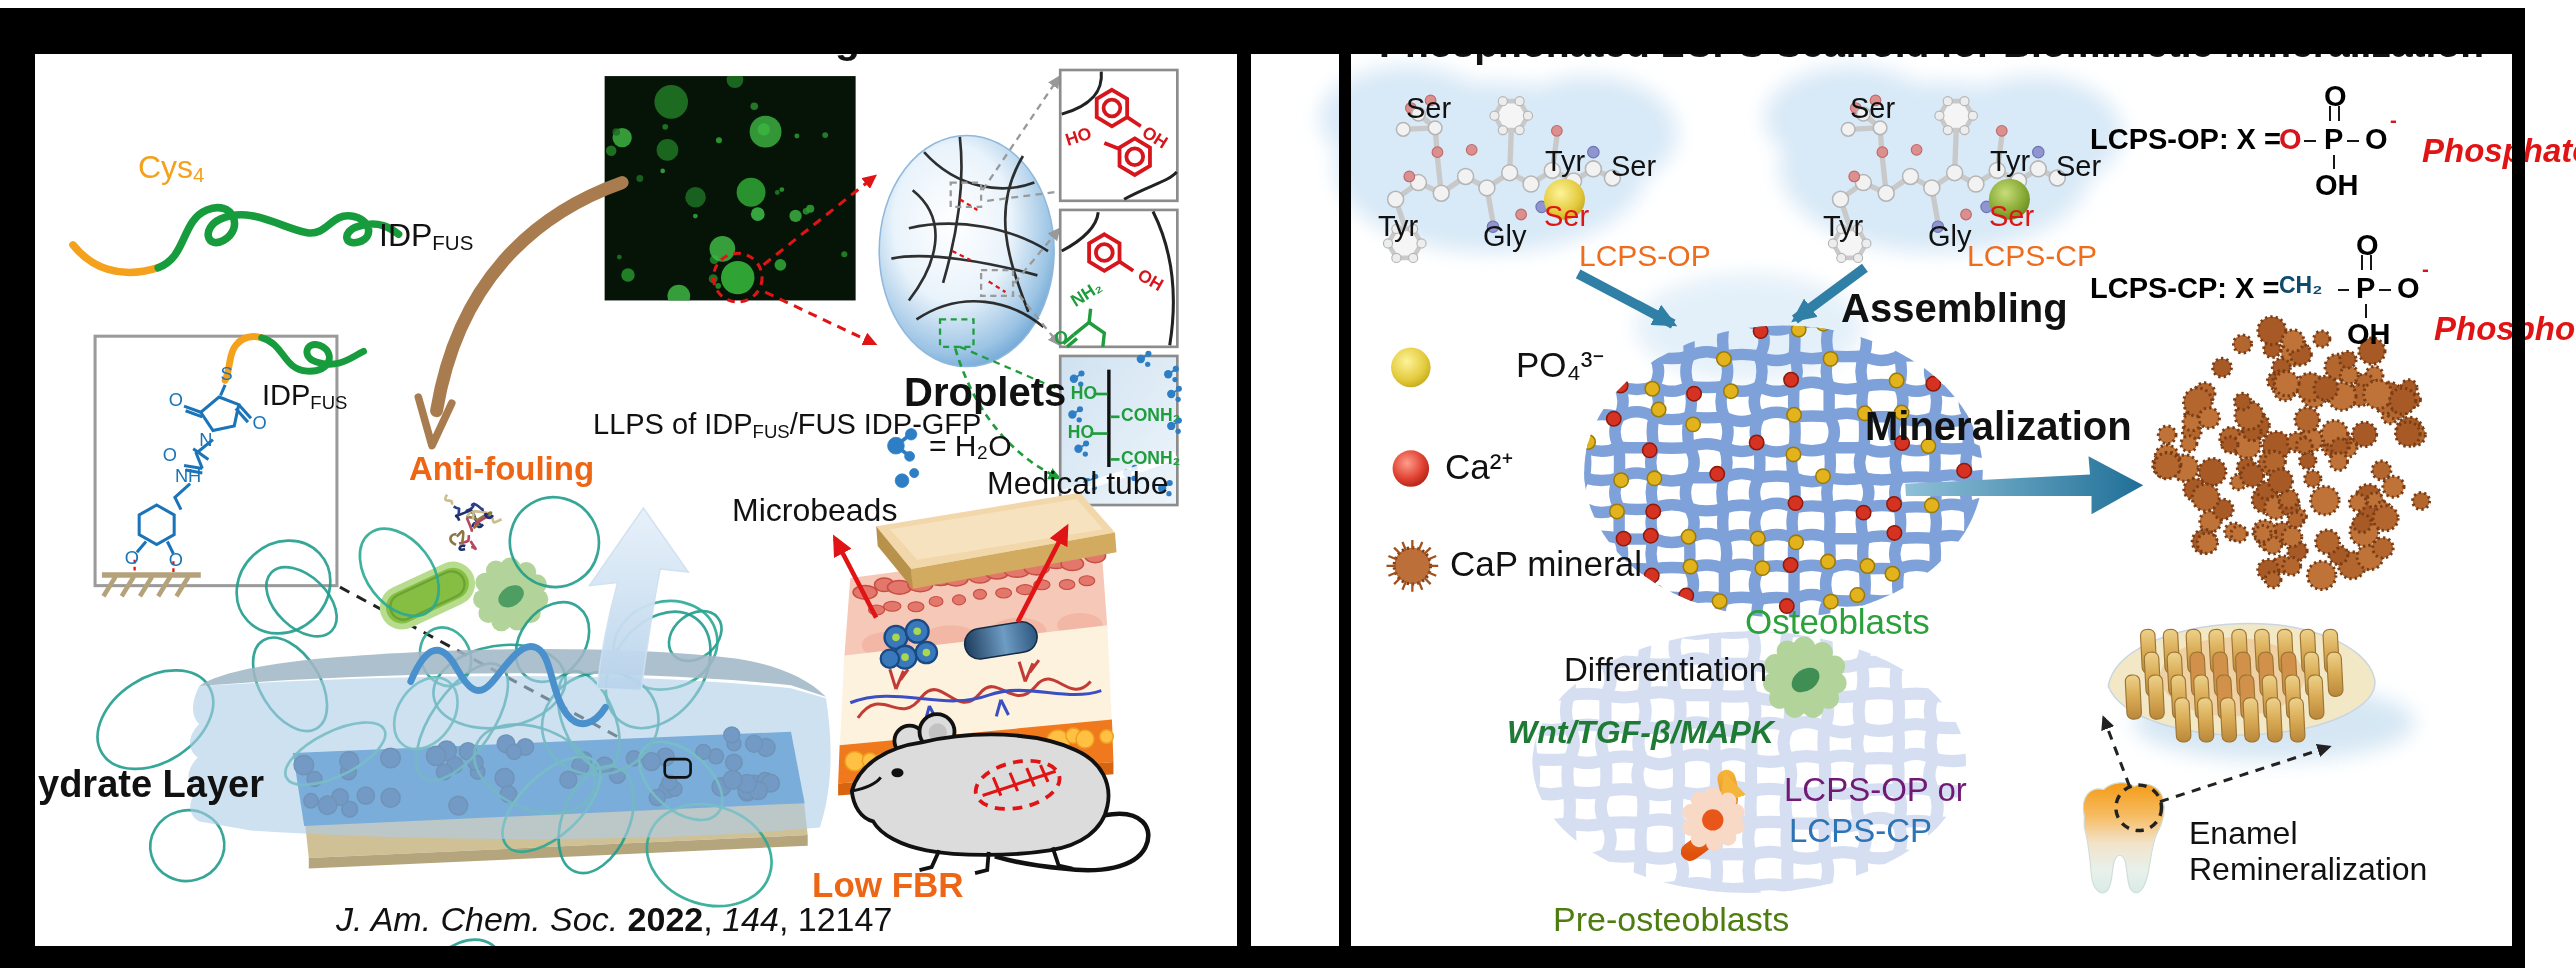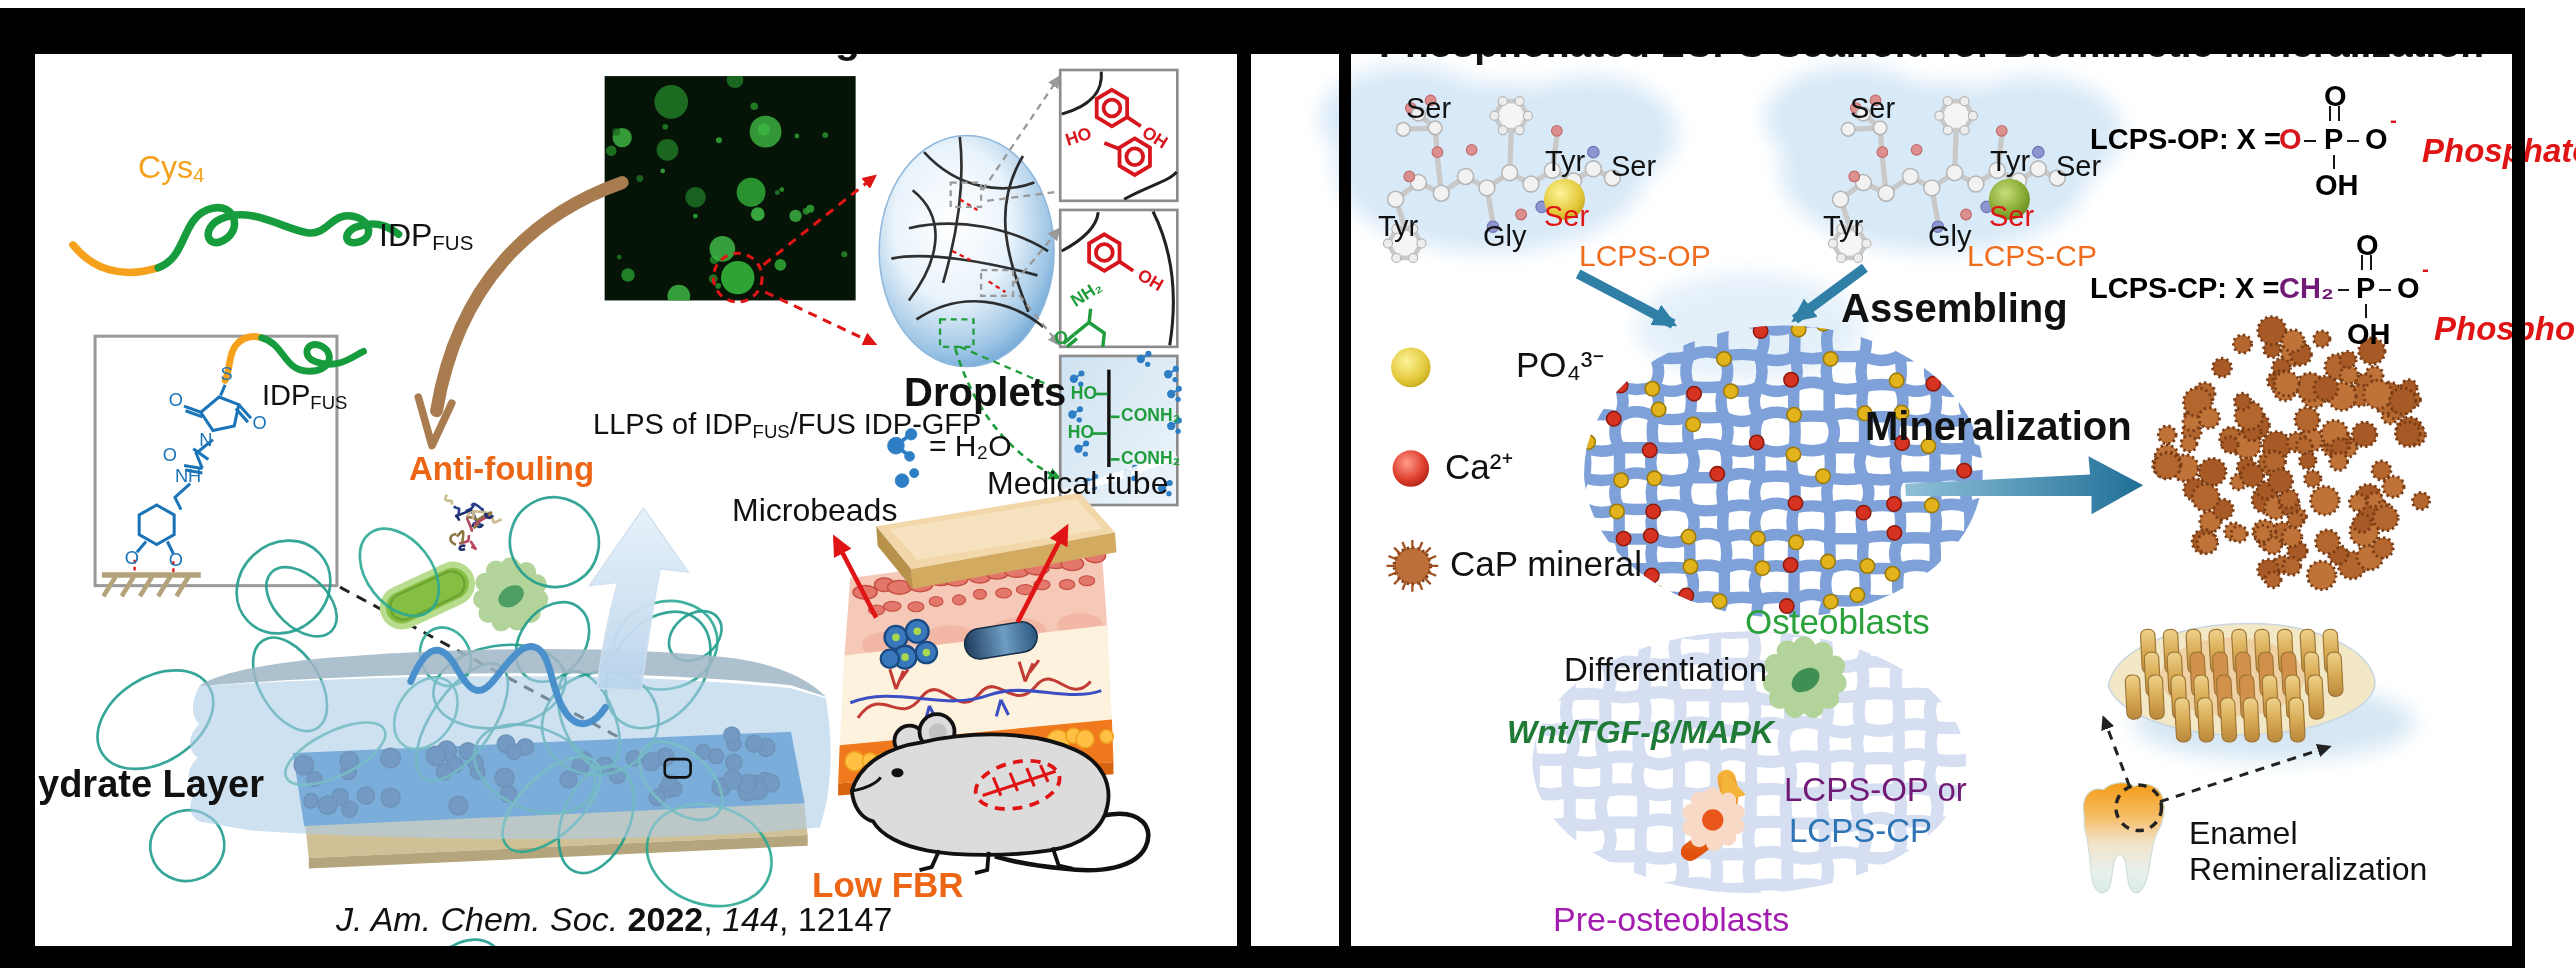--- a/index.html
+++ b/index.html
@@ -1137,21 +1137,21 @@
   <span class="b" style="left:300px;top:23px;font-size:20.5px;color:#d6151c">-</span>
   <span class="b" style="left:234px;top:-4.6px;font-size:29px">O</span>
   <span class="bd" style="left:239px;top:21px;width:2.3px;height:15px"></span>
   <span class="bd" style="left:248px;top:21px;width:2.3px;height:15px"></span>
   <span class="bd" style="left:243px;top:70px;width:2.3px;height:13.7px"></span>
   <span class="b" style="left:225px;top:84px;font-size:29px">OH</span>
   <span class="b it" style="left:332px;top:47px;font-size:33px;color:#e01414">Phosphate</span>
 </div>
 <div class="fwrap" style="left:2090px;top:234px;width:502px;height:129px">
   <span class="b" style="left:0;top:38px;font-size:29px">LCPS-CP: X =</span>
-  <span class="b" style="left:189px;top:38px;font-size:29px;color:#701a75">CH₂</span>
+  <span class="b" style="left:189px;top:38px;font-size:23px;color:#0c4a6e">CH₂</span>
   <span class="bd" style="left:248px;top:55px;width:10.6px;height:2.3px"></span>
   <span class="b" style="left:266px;top:38px;font-size:29px">P</span>
   <span class="bd" style="left:289px;top:55px;width:12px;height:2.3px"></span>
   <span class="b" style="left:307px;top:38px;font-size:29px">O</span>
   <span class="b" style="left:332px;top:23px;font-size:20.5px;color:#d6151c">-</span>
   <span class="b" style="left:266px;top:-4.6px;font-size:29px">O</span>
   <span class="bd" style="left:271px;top:21px;width:2.3px;height:15px"></span>
   <span class="bd" style="left:280px;top:21px;width:2.3px;height:15px"></span>
   <span class="bd" style="left:275px;top:70px;width:2.3px;height:13.7px"></span>
   <span class="b" style="left:257px;top:84px;font-size:29px">OH</span>
@@ -1160,21 +1160,21 @@
 
 <div class="t" style="left:1516px;top:347px;font-size:35px">PO₄³⁻</div>
 <div class="t" style="left:1445px;top:449px;font-size:35px">Ca²⁺</div>
 <div class="t" style="left:1450px;top:546px;font-size:35px">CaP mineral</div>
 
 <div class="t" style="left:1745px;top:604px;font-size:35px;color:#2aa13b">Osteoblasts</div>
 <div class="t" style="left:1564px;top:653px;font-size:33px">Differentiation</div>
 <div class="t b it" style="left:1507px;top:716px;font-size:32px;color:#1e7a34">Wnt/TGF-β/MAPK</div>
 <div class="t" style="left:1784px;top:773px;font-size:33px;color:#701a75">LCPS-OP or</div>
 <div class="t" style="left:1789px;top:814px;font-size:33px;color:#2e74b5">LCPS-CP</div>
-<div class="t" style="left:1553px;top:902px;font-size:34px;color:#a21caf">Pre-osteoblasts</div>
+<div class="t" style="left:1553px;top:902px;font-size:34px;color:#4d7c0f">Pre-osteoblasts</div>
 <div class="t" style="left:2189px;top:817px;font-size:32px">Enamel</div>
 <div class="t" style="left:2189px;top:853px;font-size:32px">Remineralization</div>
 
 <div class="bar" style="left:0;top:7.6px;width:2525px;height:46px"></div>
 <div class="bar" style="left:0;top:7.6px;width:35px;height:961px"></div>
 <div class="bar" style="left:0;top:946px;width:2525px;height:23px"></div>
 <div class="bar" style="left:2512px;top:7.6px;width:13px;height:961px"></div>
 <div class="bar" style="left:1237px;top:7.6px;width:13.7px;height:961px"></div>
 <div class="bar" style="left:1339px;top:7.6px;width:12px;height:961px"></div>
 

